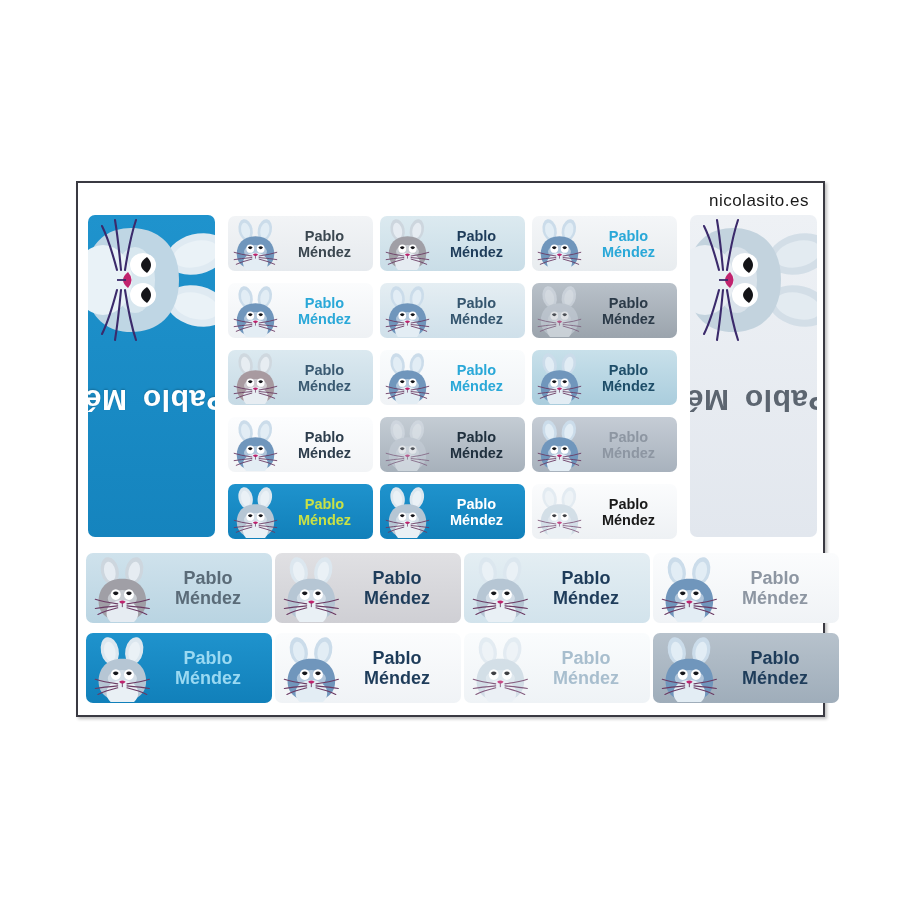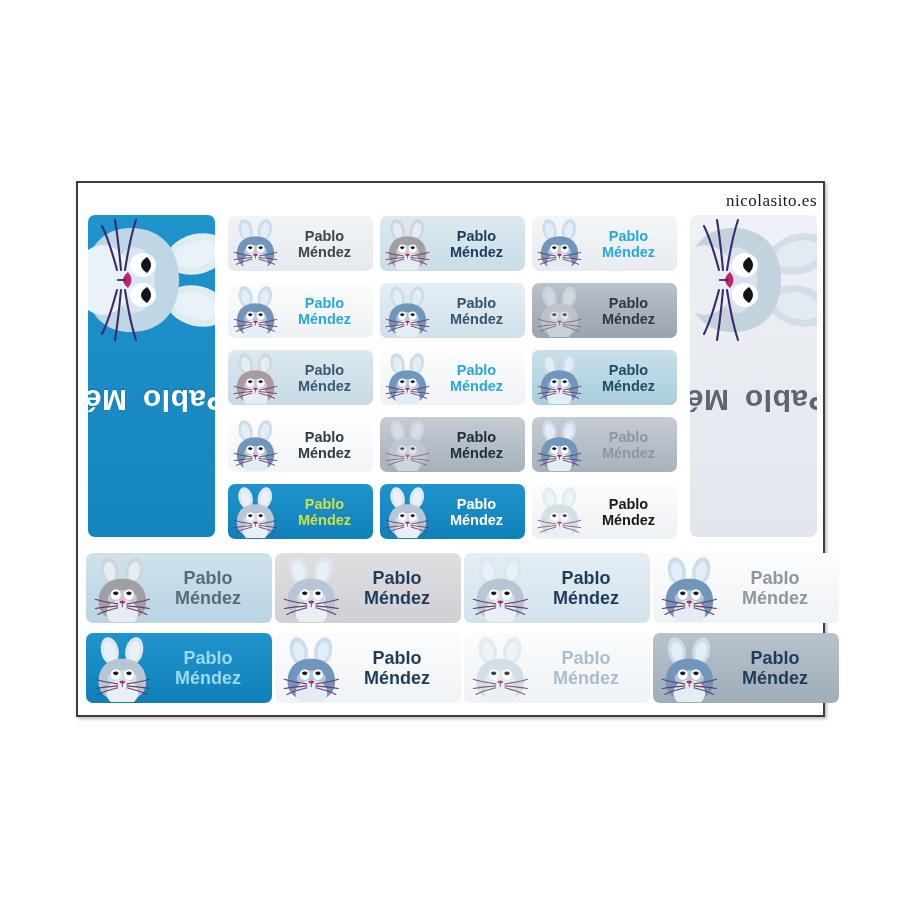--- a/index.html
+++ b/index.html
@@ -7,22 +7,22 @@
     width:900px;height:900px;background:#ffffff;
     font-family:"Liberation Sans", sans-serif;
     overflow:hidden;position:relative;
   }
   #sheet{
     position:absolute;left:76px;top:181px;width:749px;height:536px;
     background:#ffffff;border:2px solid #3a3a42;box-sizing:border-box;
     box-shadow:2px 2px 3px rgba(0,0,0,.25);
   }
   #brand{
-    position:absolute;right:6px;top:8px;
-    font-family:Liberation Serif, serif;
+    position:absolute;right:14px;top:8px;
+    font-family:Liberation Sans, sans-serif;
     font-size:17px;letter-spacing:.5px;color:#1a1a1a;
     white-space:nowrap;
   }
 
   
   .stk{position:absolute;border-radius:7px;overflow:hidden;box-sizing:border-box;}
   .stk .txt{
     position:absolute;top:50%;transform:translateY(-50%);
     text-align:center;line-height:1.12;white-space:nowrap;
     font-weight:bold;

